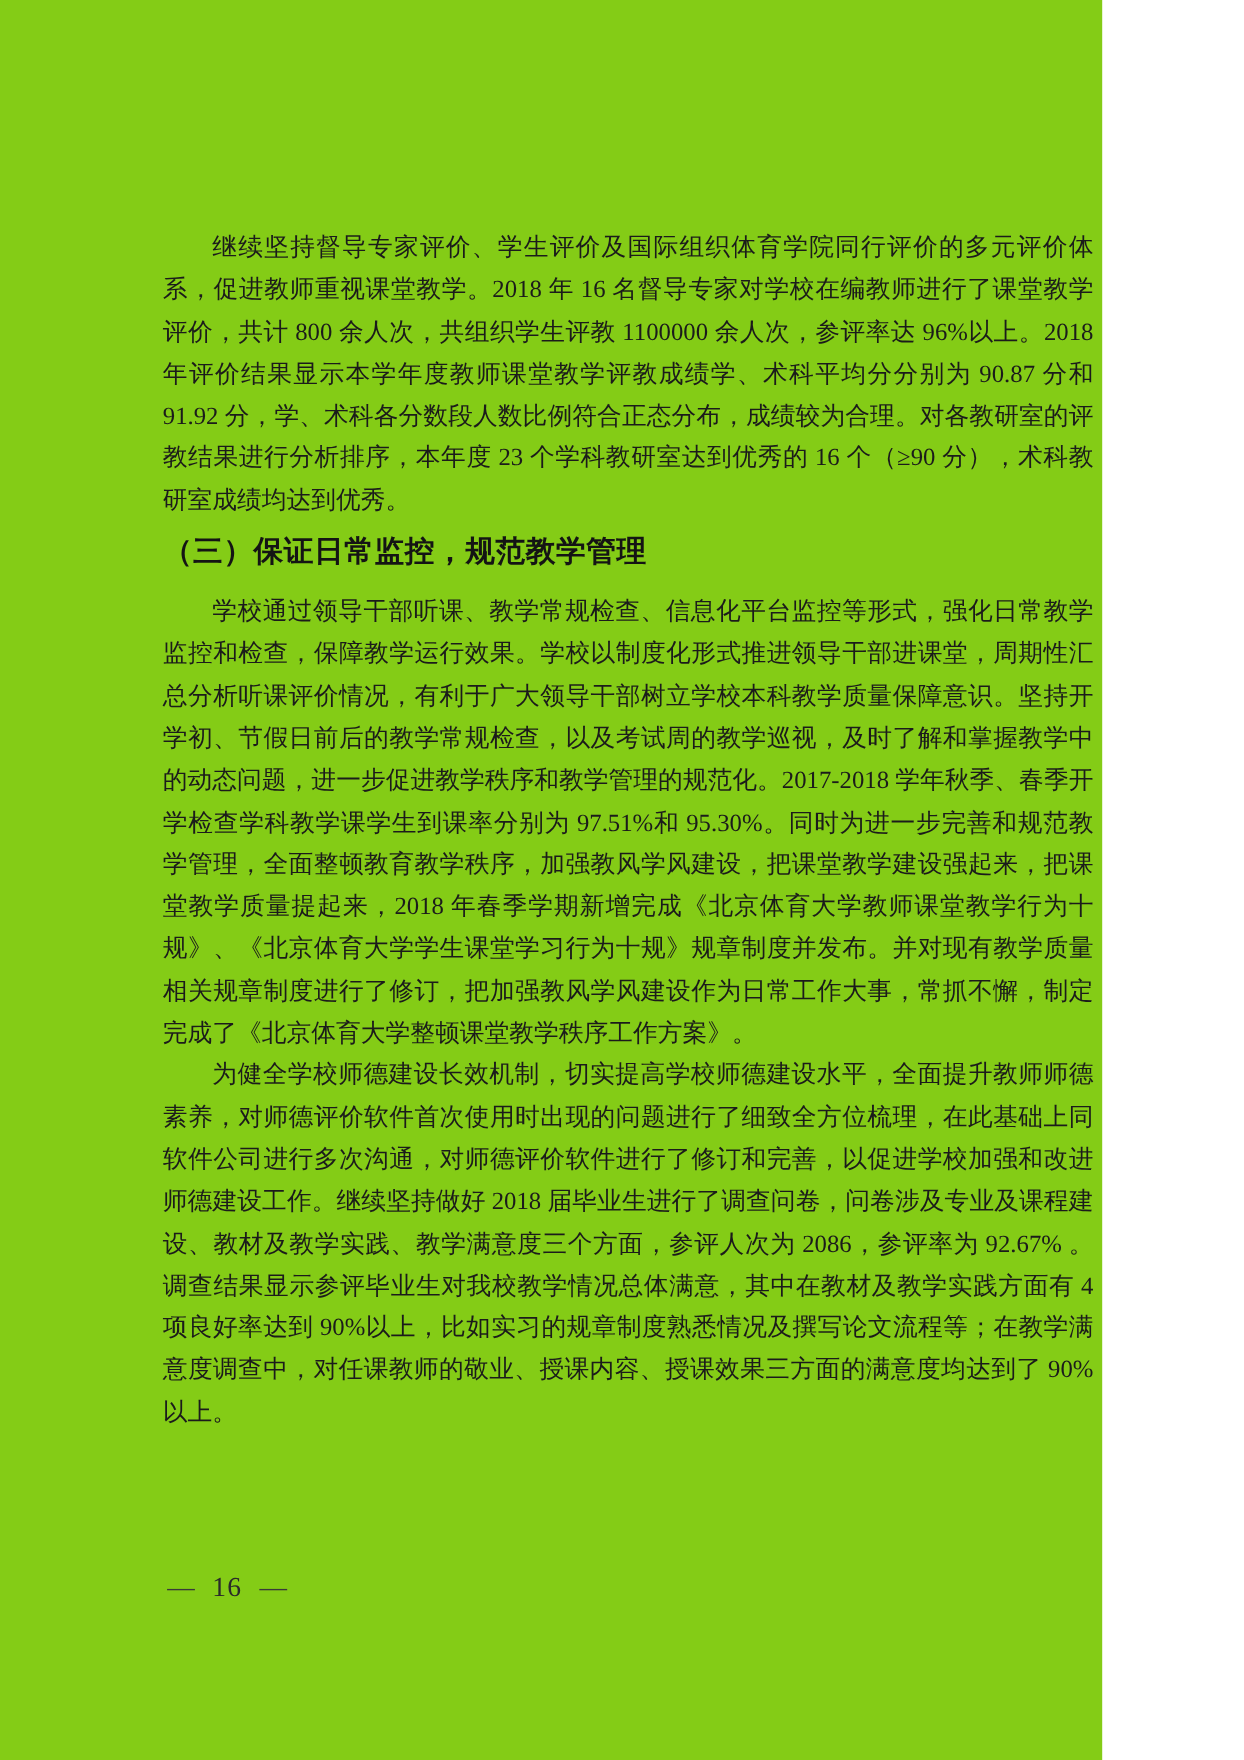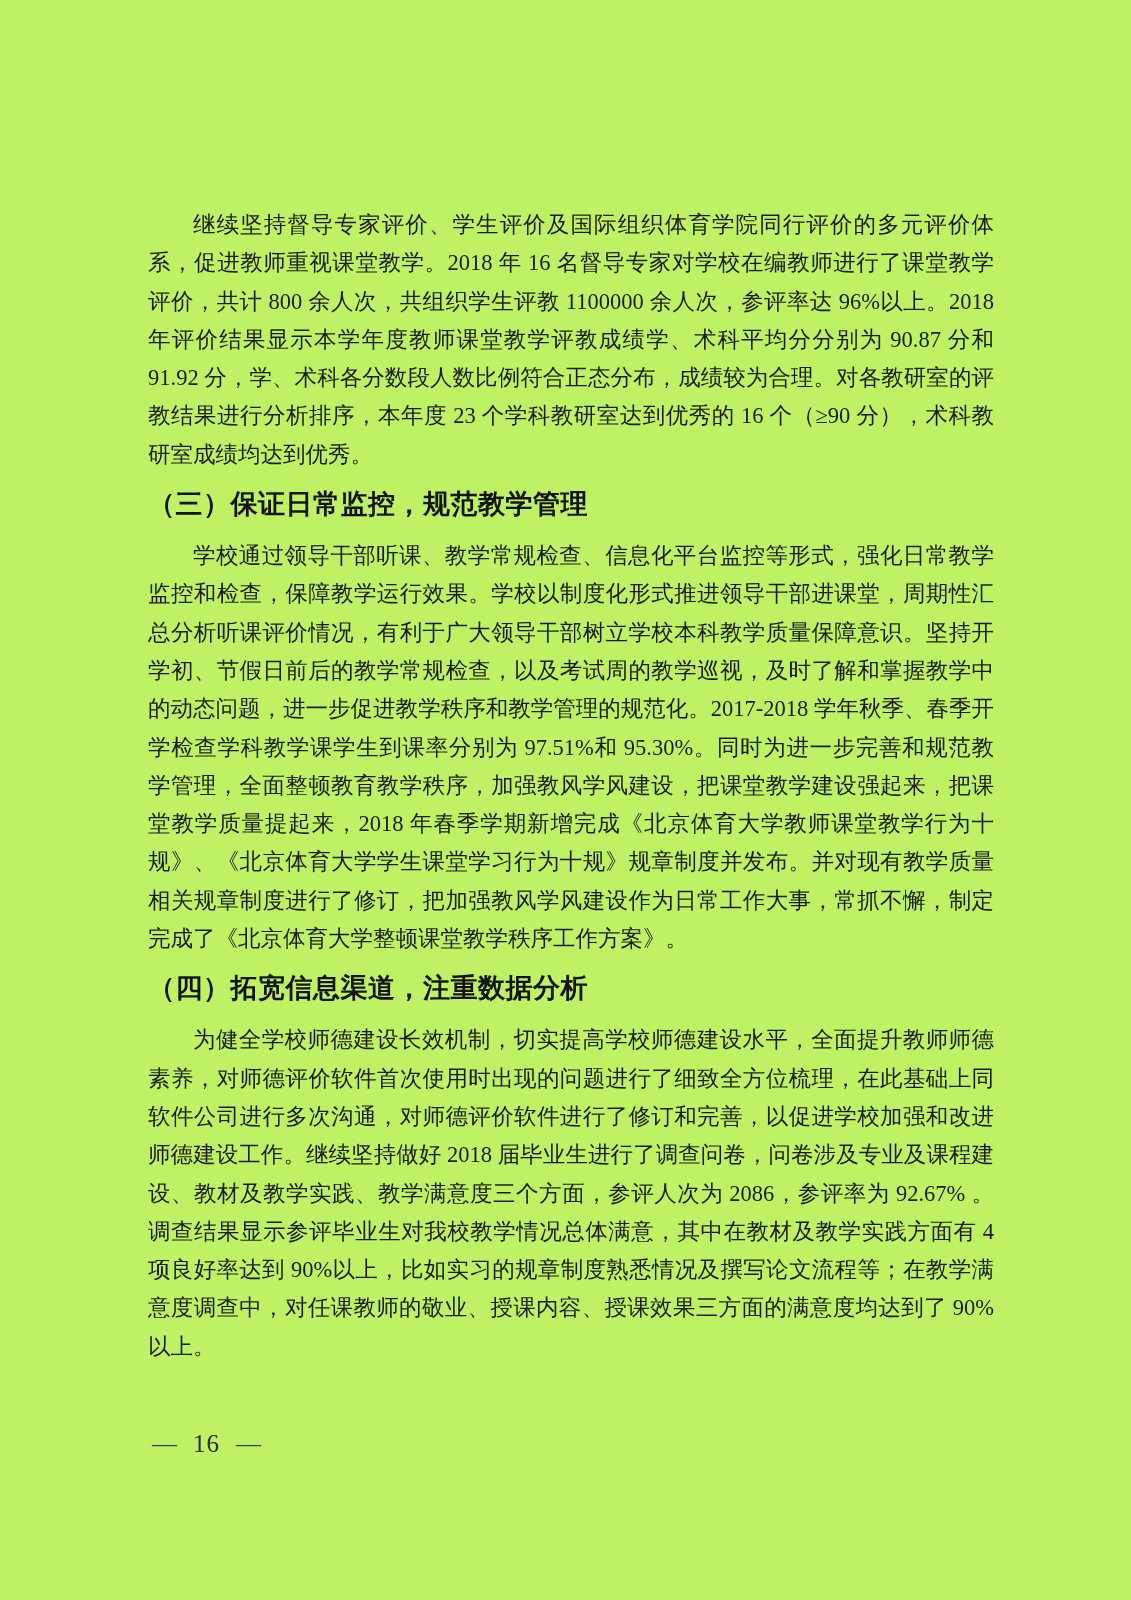--- a/index.html
+++ b/index.html
@@ -1,41 +1,41 @@
 <!DOCTYPE html>
 <html><head>
 <meta charset="utf-8">
 <style>
   * { margin: 0; padding: 0; box-sizing: border-box; }
   html, body { background: #ffffff; }
   .page {
     position: relative;
-    width: 1131px;
+    width: 1002px;
     height: 1600px;
-    background: #bef264;
+    background: #84cc16;
     overflow: hidden;
     color: #1b1b1b;
   }
   .content {
     position: absolute;
     left: 148px;
     top: 206px;
     width: 846px;
   }
   .para {
     font-family: "Liberation Serif", "DejaVu Serif", serif;
     font-size: 22.5px;
     line-height: 38.3px;
     color: #1b1b1b;
     text-align: justify;
     text-indent: 2em;
     margin: 0;
   }
   .section-heading {
-    font-family: Liberation Sans, sans-serif;
+    font-family: Liberation Mono, monospace;
     font-weight: 700;
     font-size: 27px;
     line-height: 34px;
     color: #141414;
     margin: 13px 0 16px 0;
     letter-spacing: 0.5px;
   }
   .page-footer {
     position: absolute;
     left: 152px;
@@ -54,21 +54,20 @@
 
 <div class="page">
   <div class="content">
 
     <p class="para">继续坚持督导专家评价、学生评价及国际组织体育学院同行评价的多元评价体系，促进教师重视课堂教学。2018 年 16 名督导专家对学校在编教师进行了课堂教学评价，共计 800 余人次，共组织学生评教 1100000 余人次，参评率达 96%以上。2018 年评价结果显示本学年度教师课堂教学评教成绩学、术科平均分分别为 90.87 分和 91.92 分，学、术科各分数段人数比例符合正态分布，成绩较为合理。对各教研室的评教结果进行分析排序，本年度 23 个学科教研室达到优秀的 16 个（≥90 分），术科教研室成绩均达到优秀。</p>
 
     <h3 class="section-heading">（三）保证日常监控，规范教学管理</h3>
 
     <p class="para">学校通过领导干部听课、教学常规检查、信息化平台监控等形式，强化日常教学监控和检查，保障教学运行效果。学校以制度化形式推进领导干部进课堂，周期性汇总分析听课评价情况，有利于广大领导干部树立学校本科教学质量保障意识。坚持开学初、节假日前后的教学常规检查，以及考试周的教学巡视，及时了解和掌握教学中的动态问题，进一步促进教学秩序和教学管理的规范化。2017-2018 学年秋季、春季开学检查学科教学课学生到课率分别为 97.51%和 95.30%。同时为进一步完善和规范教学管理，全面整顿教育教学秩序，加强教风学风建设，把课堂教学建设强起来，把课堂教学质量提起来，2018 年春季学期新增完成《北京体育大学教师课堂教学行为十规》、《北京体育大学学生课堂学习行为十规》规章制度并发布。并对现有教学质量相关规章制度进行了修订，把加强教风学风建设作为日常工作大事，常抓不懈，制定完成了《北京体育大学整顿课堂教学秩序工作方案》。</p>
 
-    <h3 class="section-heading">（四）拓宽信息渠道，注重数据分析</h3>
 
     <p class="para">为健全学校师德建设长效机制，切实提高学校师德建设水平，全面提升教师师德素养，对师德评价软件首次使用时出现的问题进行了细致全方位梳理，在此基础上同软件公司进行多次沟通，对师德评价软件进行了修订和完善，以促进学校加强和改进师德建设工作。继续坚持做好 2018 届毕业生进行了调查问卷，问卷涉及专业及课程建设、教材及教学实践、教学满意度三个方面，参评人次为 2086，参评率为 92.67% 。调查结果显示参评毕业生对我校教学情况总体满意，其中在教材及教学实践方面有 4 项良好率达到 90%以上，比如实习的规章制度熟悉情况及撰写论文流程等；在教学满意度调查中，对任课教师的敬业、授课内容、授课效果三方面的满意度均达到了 90%以上。</p>
 
   </div>
 
   <div class="page-footer">
     <span class="dash">—</span>
     <span class="num">16</span>
     <span class="dash">—</span>
   </div>

